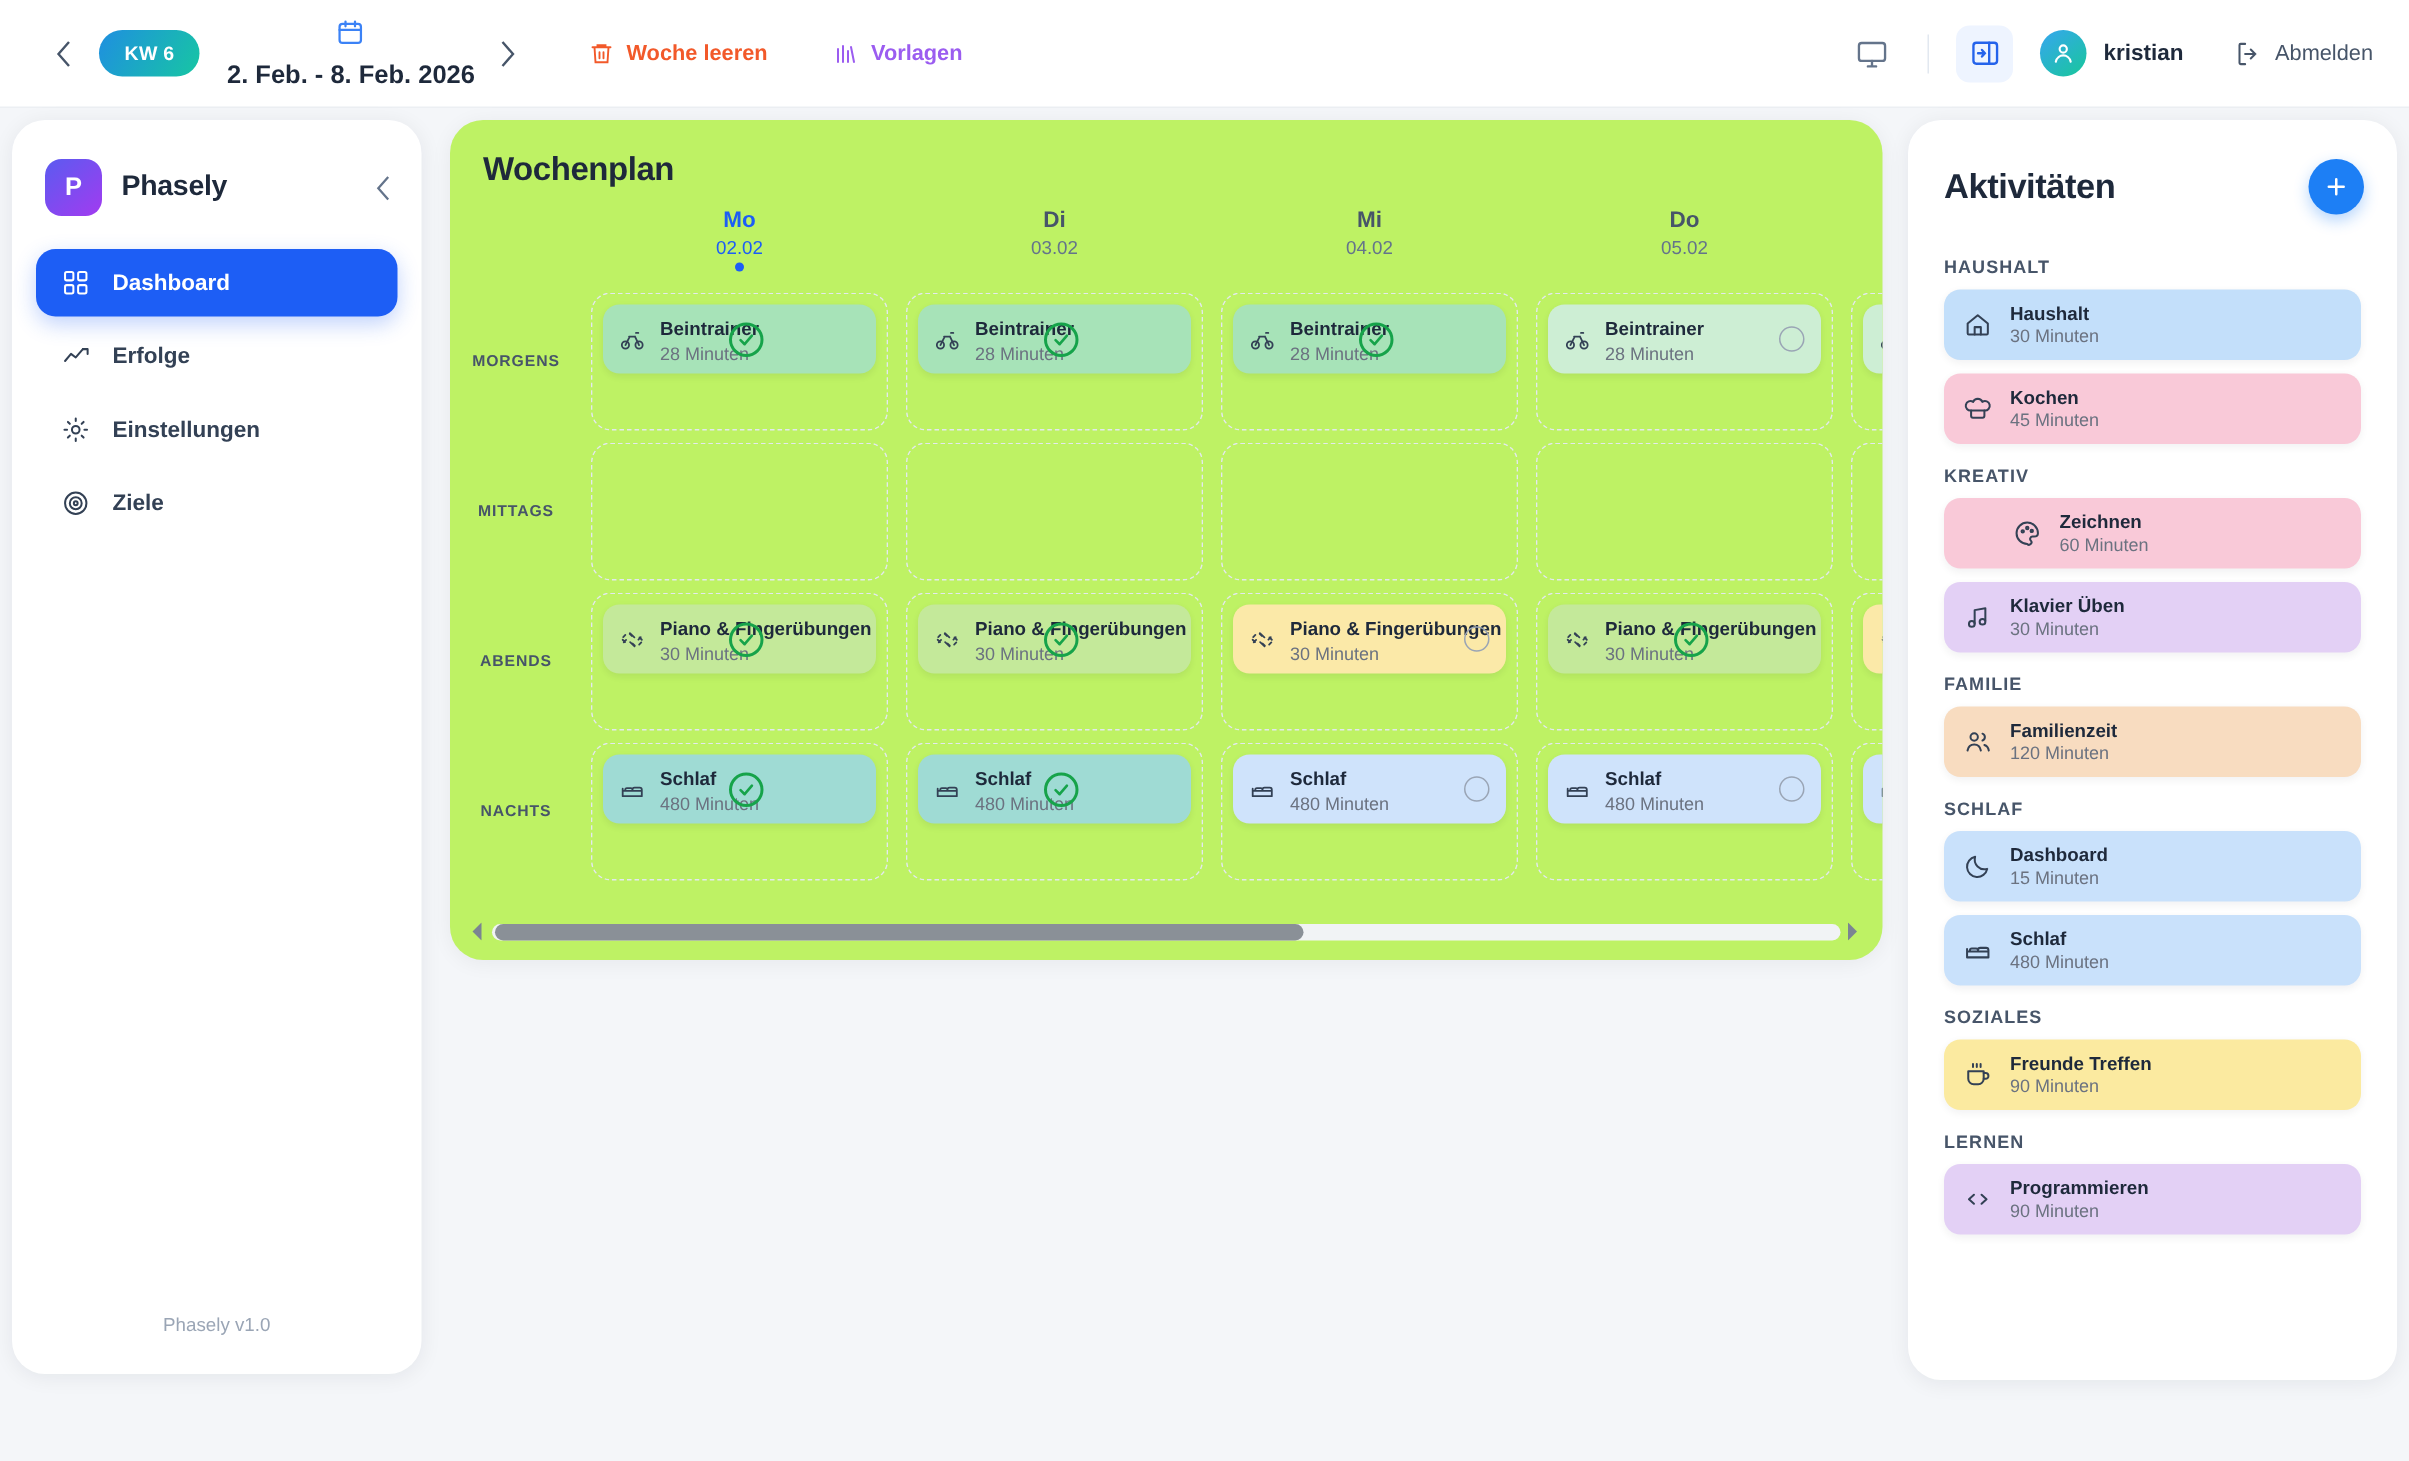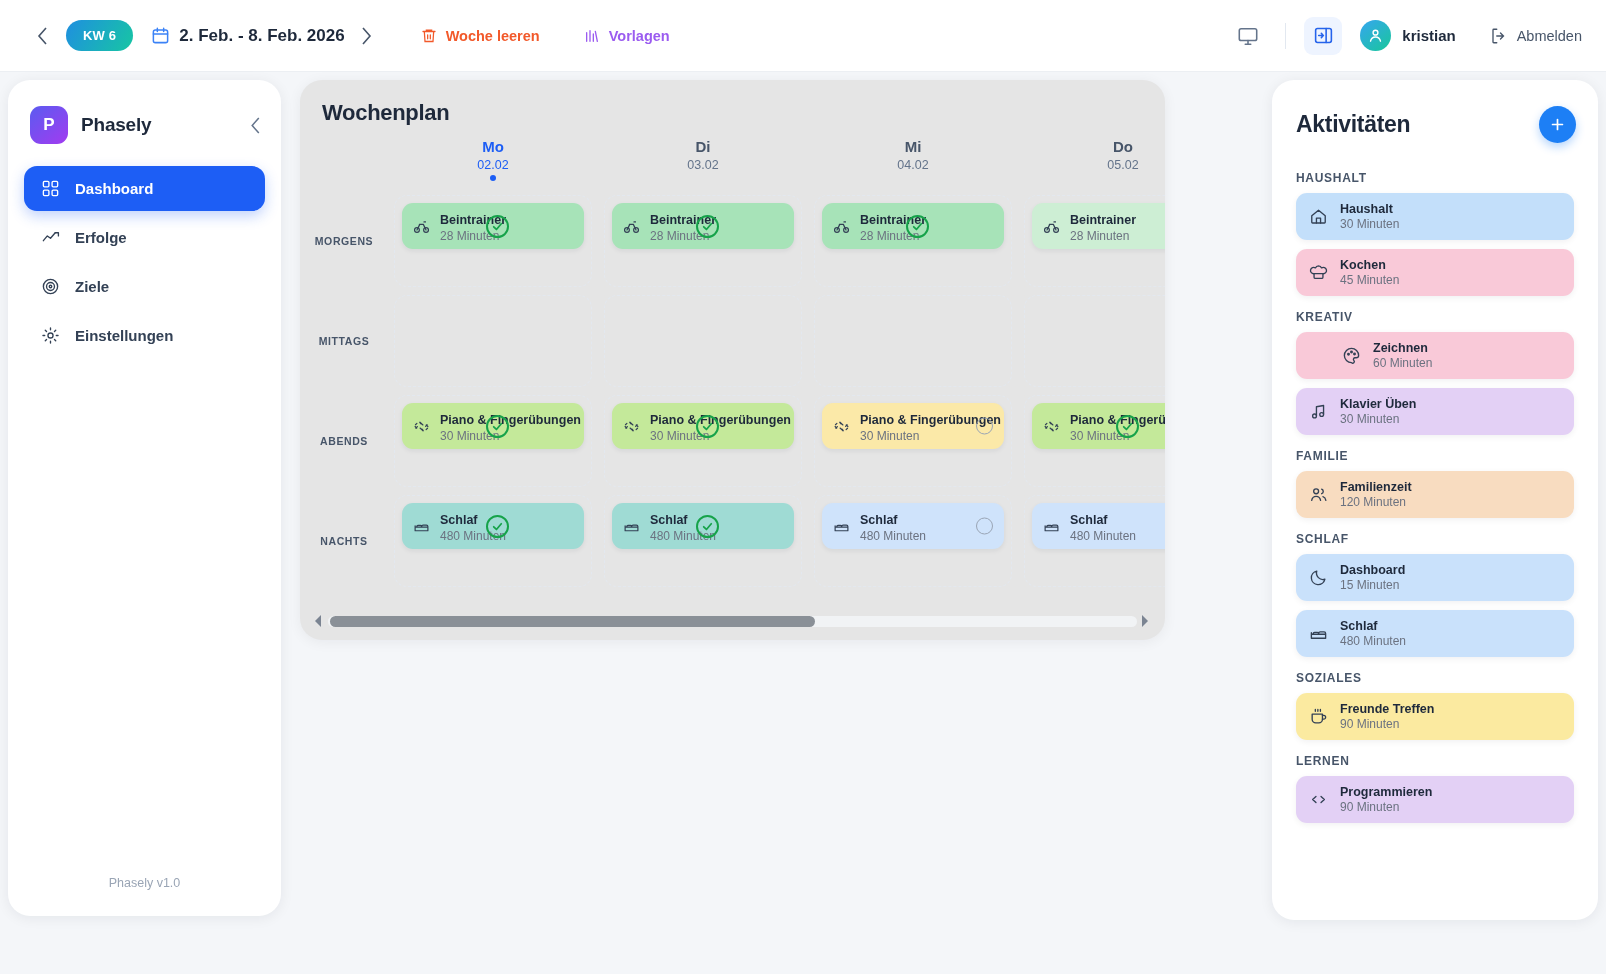--- a/index.html
+++ b/index.html
@@ -23,21 +23,21 @@
     width: 28px; height: 28px; display: flex; align-items: center; justify-content: center;
     color: #475569; font-size: 19px; cursor: pointer; font-weight: 300;
   }
   .kw-badge {
     margin: 0 10px;
     background: linear-gradient(120deg, #1f8fe0 0%, #17c6a3 100%);
     color: #fff; font-size: 13px; font-weight: 700;
     border-radius: 20px; padding: 8px 17px; letter-spacing: .2px;
     cursor: pointer; white-space: nowrap; text-align: right;
   }
-  .date-wrap { display: flex; align-items: center; gap: 9px; margin: 0 8px; cursor: pointer; }
+  .date-wrap { display: flex; align-items: center; gap: 9px; margin: 0 8px; cursor: pointer; flex-direction: column; }
   .date-text { font-size: 17px; font-weight: 700; color: #1e293b; white-space: nowrap; }
   .tb-action {
     display: flex; align-items: center; gap: 9px;
     font-size: 14.5px; font-weight: 600; cursor: pointer; white-space: nowrap;
   }
   .tb-action.clear { color: #f2592a; margin-left: 40px; }
   .tb-action.templates { color: #9b5cf0; margin-left: 44px; }
 
   .tb-right { margin-left: auto; display: flex; align-items: center; padding-right: 24px; gap: 0; }
   .icon-btn {
@@ -92,22 +92,22 @@
   }
   .nav-item.active { background: #1d5ef5; color: #fff; box-shadow: 0 5px 14px rgba(29,94,245,.28); }
   .nav-item .ni-icon { display: flex; width: 20px; justify-content: center; }
   .sidebar-footer {
     margin-top: auto; text-align: center; font-size: 12.5px;
     color: #9aa5b5; padding-bottom: 26px;
   }
 
   
   .weekcard {
-    position: absolute; left: 300px; top: 80px; width: 865px; height: 560px;
-    background: #e5e5e5; border-radius: 22px;
+    position: absolute; left: 300px; top: 80px; width: 955px; height: 560px;
+    background: #bef264; border-radius: 22px;
     box-shadow: 0 2px 14px rgba(15,23,42,.06);
     overflow: hidden;
   }
   .week-title { font-size: 22px; font-weight: 700; padding: 20px 0 0 22px; letter-spacing: -.3px; }
 
   .grid-scroll { position: relative; height: 470px; }
   .grid {
     position: absolute; left: 0; top: 12px;
     display: grid;
     grid-template-columns: 88px repeat(5, 210px);
@@ -294,35 +294,35 @@
           <svg width="19" height="19" viewBox="0 0 24 24" fill="none" stroke="#334155" stroke-width="1.7" stroke-linecap="round" stroke-linejoin="round">
             <path d="M3 16l5-6 4 3 6-7"></path>
             <path d="M18 6h4v4"></path>
           </svg>
         </span>
         <span>Erfolge</span>
       </div>
       <div class="nav-item">
         <span class="ni-icon">
           <svg width="19" height="19" viewBox="0 0 24 24" fill="none" stroke="#334155" stroke-width="1.7" stroke-linecap="round" stroke-linejoin="round">
+            <circle cx="12" cy="12" r="3.2"></circle>
+            <path d="M12 2.5v2.2M12 19.3v2.2M2.5 12h2.2M19.3 12h2.2M5.4 5.4l1.6 1.6M17 17l1.6 1.6M18.6 5.4L17 7M7 17l-1.6 1.6"></path>
+          </svg>
+        </span>
+        <span>Einstellungen</span>
+      </div>
+      <div class="nav-item">
+        <span class="ni-icon">
+          <svg width="19" height="19" viewBox="0 0 24 24" fill="none" stroke="#334155" stroke-width="1.7" stroke-linecap="round" stroke-linejoin="round">
             <circle cx="12" cy="12" r="9"></circle>
             <circle cx="12" cy="12" r="5"></circle>
             <circle cx="12" cy="12" r="1.6"></circle>
           </svg>
         </span>
         <span>Ziele</span>
-      </div>
-      <div class="nav-item">
-        <span class="ni-icon">
-          <svg width="19" height="19" viewBox="0 0 24 24" fill="none" stroke="#334155" stroke-width="1.7" stroke-linecap="round" stroke-linejoin="round">
-            <circle cx="12" cy="12" r="3.2"></circle>
-            <path d="M12 2.5v2.2M12 19.3v2.2M2.5 12h2.2M19.3 12h2.2M5.4 5.4l1.6 1.6M17 17l1.6 1.6M18.6 5.4L17 7M7 17l-1.6 1.6"></path>
-          </svg>
-        </span>
-        <span>Einstellungen</span>
       </div>
     </div>
 
   <div class="sidebar-footer">Phasely v1.0</div>
 </div>
 
 <div class="weekcard">
   <div class="week-title">Wochenplan</div>
   <div class="grid-scroll">
     <div class="grid" id="weekgrid">

